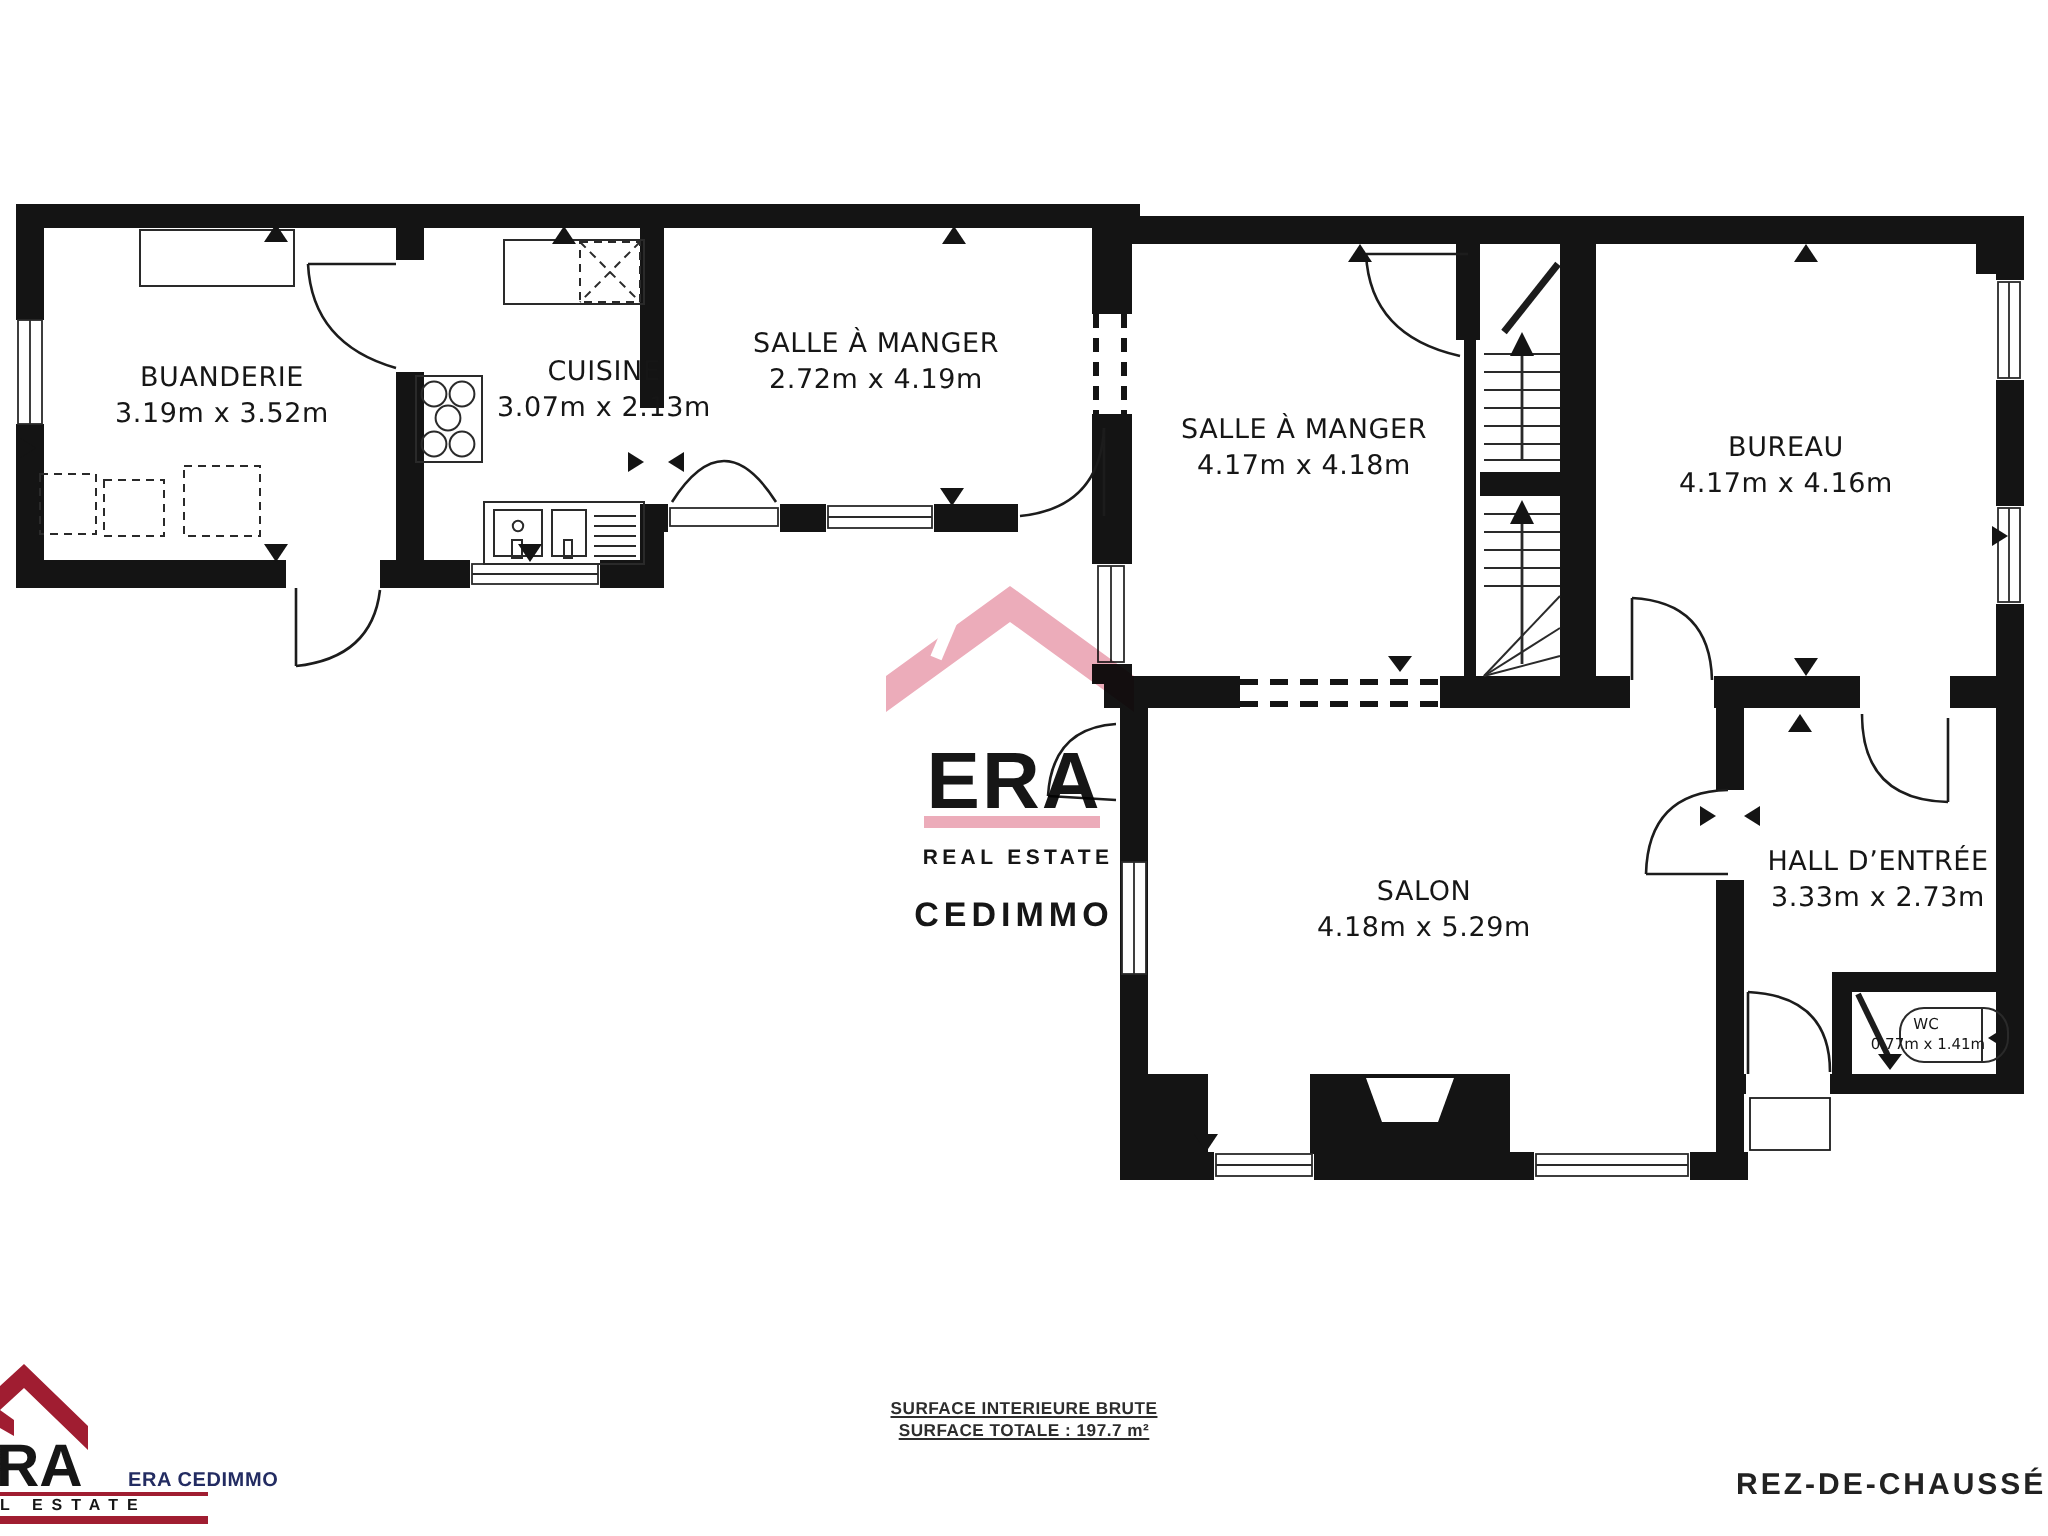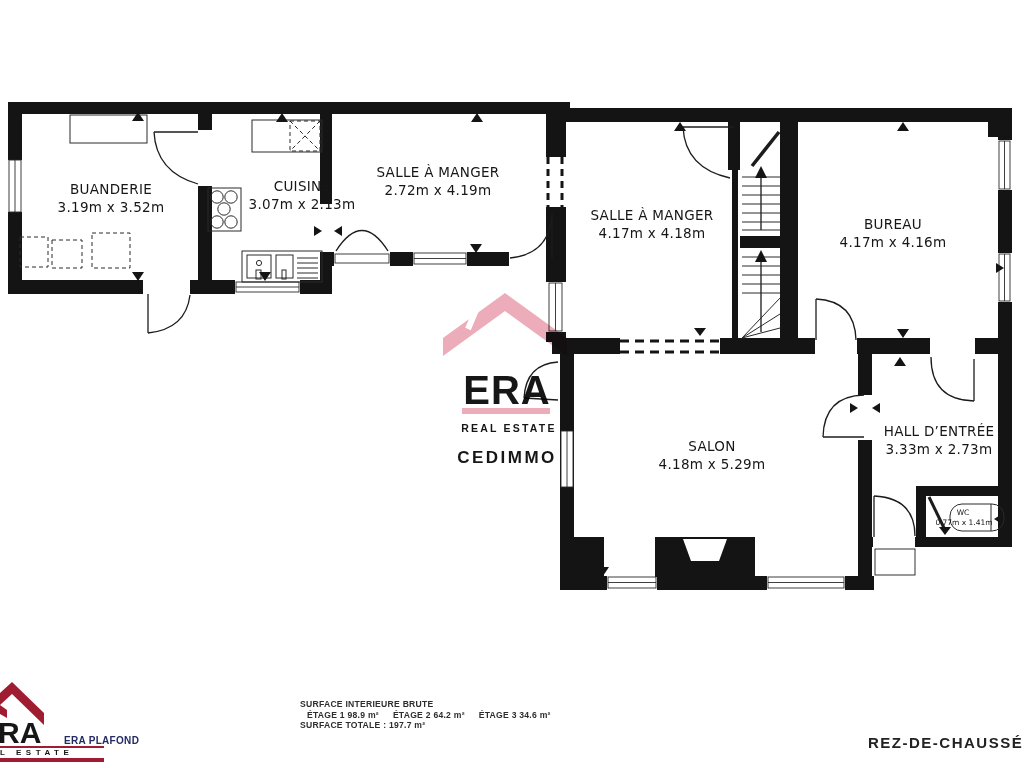--- a/index.html
+++ b/index.html
@@ -2,22 +2,22 @@
 <html><head>
 <meta charset="utf-8">
 <style>
   html,body{margin:0;padding:0;}
   body{width:1024px;height:768px;overflow:hidden;background:#ffffff;position:relative;
        font-family:"DejaVu Sans",sans-serif;}
   .canvas{position:absolute;inset:0;}
   svg text{fill:#161616;}
   text.room{font-size:13.5px;letter-spacing:.3px;}
   text.tiny{font-size:7.5px;}
-  .footer-center{position:absolute;left:300px;top:699px;width:424px;
-       font-family:"Liberation Sans",sans-serif;color:#2d2d2d;}
+  .footer-center{position:absolute;left:300px;top:699px;width:424px;text-align:center;
+       font-family:"Liberation Sans",sans-serif;color:#2d2d2d;text-decoration:underline;}
   .fl{font-size:8.6px;font-weight:bold;line-height:10.6px;letter-spacing:.25px;white-space:nowrap;}
   .fl .sp{margin:0 7px;}
   .disclaimer{font-size:8px;font-weight:normal;color:#9a9a9a;letter-spacing:.45px;margin-top:2px;}
   .floor-title{position:absolute;left:868px;top:734px;font-family:"Liberation Sans",sans-serif;
        font-size:15px;font-weight:bold;letter-spacing:1.5px;color:#222;white-space:nowrap;}
   .agency{position:absolute;left:64px;top:735px;font-family:"Liberation Sans",sans-serif;
        font-size:10px;font-weight:bold;letter-spacing:.3px;color:#232c62;white-space:nowrap;}
   .logo-left{position:absolute;left:0;top:678px;}
   .wm-txt{font-family:"Liberation Sans",sans-serif;font-weight:bold;}
 </style>
@@ -250,24 +250,21 @@
 
 <svg class="logo-left" width="140" height="90" viewBox="0 0 140 90">
   <polygon points="0,15 12,4 44,35 44,47 12,16 0,27" fill="#a01d31"></polygon>
   <polygon points="0,27 7,32 7,40 0,36" fill="#a01d31"></polygon>
   <text x="-2" y="65" font-family="Liberation Sans, sans-serif" font-size="30" font-weight="bold" fill="#232c62">RA</text>
   <rect x="0" y="68" width="104" height="2" fill="#a01d31"></rect>
   <text x="0" y="77" font-family="Liberation Sans, sans-serif" font-size="8" font-weight="bold" letter-spacing="4.5" fill="#a01d31">L ESTATE</text>
   <rect x="0" y="80" width="104" height="4" fill="#a01d31"></rect>
 </svg>
 
-<div class="agency">ERA PLAFOND</div>
+<div class="agency">ERA CEDIMMO</div>
 
 <div class="footer-center">
   <div class="fl">SURFACE INTERIEURE BRUTE</div>
-  <div class="fl">
-    <span class="sp">ÉTAGE 1 98.9 m²</span><span class="sp">ÉTAGE 2 64.2 m²</span><span class="sp">ÉTAGE 3 34.6 m²</span>
-  </div>
   <div class="fl">SURFACE TOTALE :  197.7 m²</div>
 </div>
 
 <div class="floor-title">REZ-DE-CHAUSSÉE</div>
 </div>
 
 </body></html>

